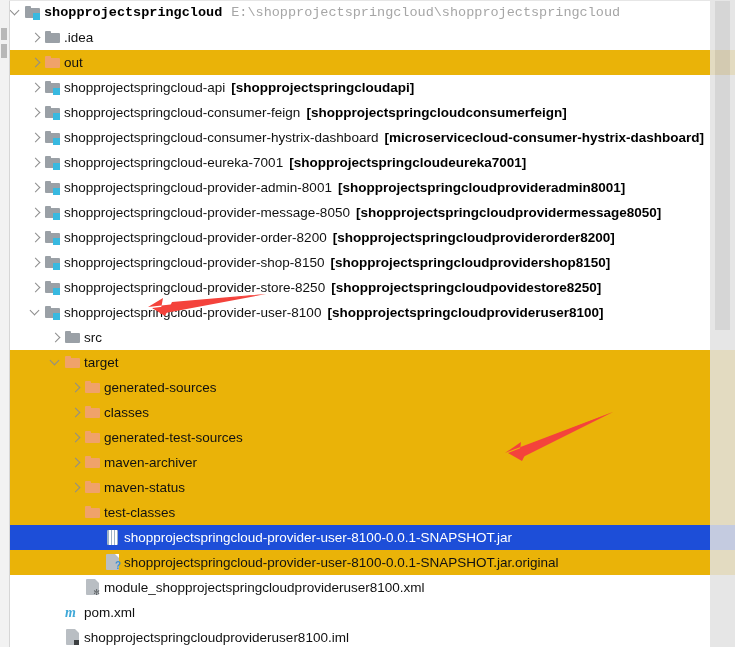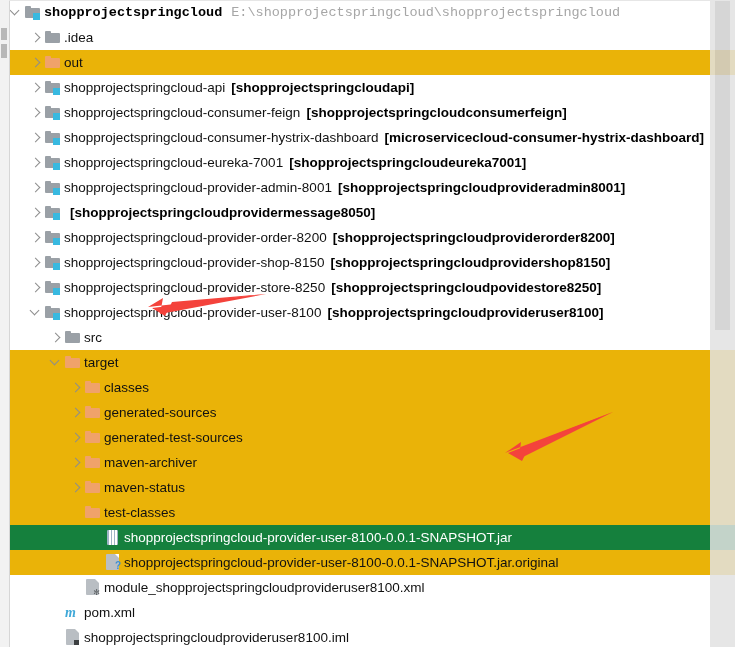--- a/index.html
+++ b/index.html
@@ -30,21 +30,21 @@
     position:relative;
     height:25px;
     line-height:25px;
     white-space:nowrap;
     display:flex;
     align-items:center;
     padding-left:9px;
     box-sizing:border-box;
   }
   .row.tint{background:#eab308;}
-  .row.sel{background:#15803d;color:#ffffff;}
+  .row.sel{background:#1d4ed8;color:#ffffff;}
   .row.sel .lbl, .row.sel .bold{color:#ffffff;}
 
   .arrowcell{
     width:15px;min-width:15px;height:25px;position:relative;
   }
   .chev{
     position:absolute;left:3px;top:9px;
     width:6px;height:6px;
     border-right:1.6px solid #8d8d8d;
     border-bottom:1.6px solid #8d8d8d;
@@ -218,20 +218,21 @@
       <span class="arrowcell">
         <span class="chev right"></span>
       </span>
       <span class="iconcell">
         <span class="fld gray">
           <span class="tab"></span>
           <span class="body"></span>
         </span>
         <span class="badge-cyan"></span>
       </span>
+      <span class="lbl">shopprojectspringcloud-provider-message-8050</span>
       <span class="bold" style="margin-left: 6px;">[shopprojectspringcloudprovidermessage8050]</span>
     </div>
     <div class="row i1">
       <span class="arrowcell">
         <span class="chev right"></span>
       </span>
       <span class="iconcell">
         <span class="fld gray">
           <span class="tab"></span>
           <span class="body"></span>
@@ -310,33 +311,33 @@
     <div class="row i3 tint">
       <span class="arrowcell">
         <span class="chev right"></span>
       </span>
       <span class="iconcell">
         <span class="fld orange">
           <span class="tab"></span>
           <span class="body"></span>
         </span>
       </span>
+      <span class="lbl">generated-sources</span>
+    </div>
+    <div class="row i3 tint">
+      <span class="arrowcell">
+        <span class="chev right"></span>
+      </span>
+      <span class="iconcell">
+        <span class="fld orange">
+          <span class="tab"></span>
+          <span class="body"></span>
+        </span>
+      </span>
       <span class="lbl">classes</span>
-    </div>
-    <div class="row i3 tint">
-      <span class="arrowcell">
-        <span class="chev right"></span>
-      </span>
-      <span class="iconcell">
-        <span class="fld orange">
-          <span class="tab"></span>
-          <span class="body"></span>
-        </span>
-      </span>
-      <span class="lbl">generated-sources</span>
     </div>
     <div class="row i3 tint">
       <span class="arrowcell">
         <span class="chev right"></span>
       </span>
       <span class="iconcell">
         <span class="fld orange">
           <span class="tab"></span>
           <span class="body"></span>
         </span>

